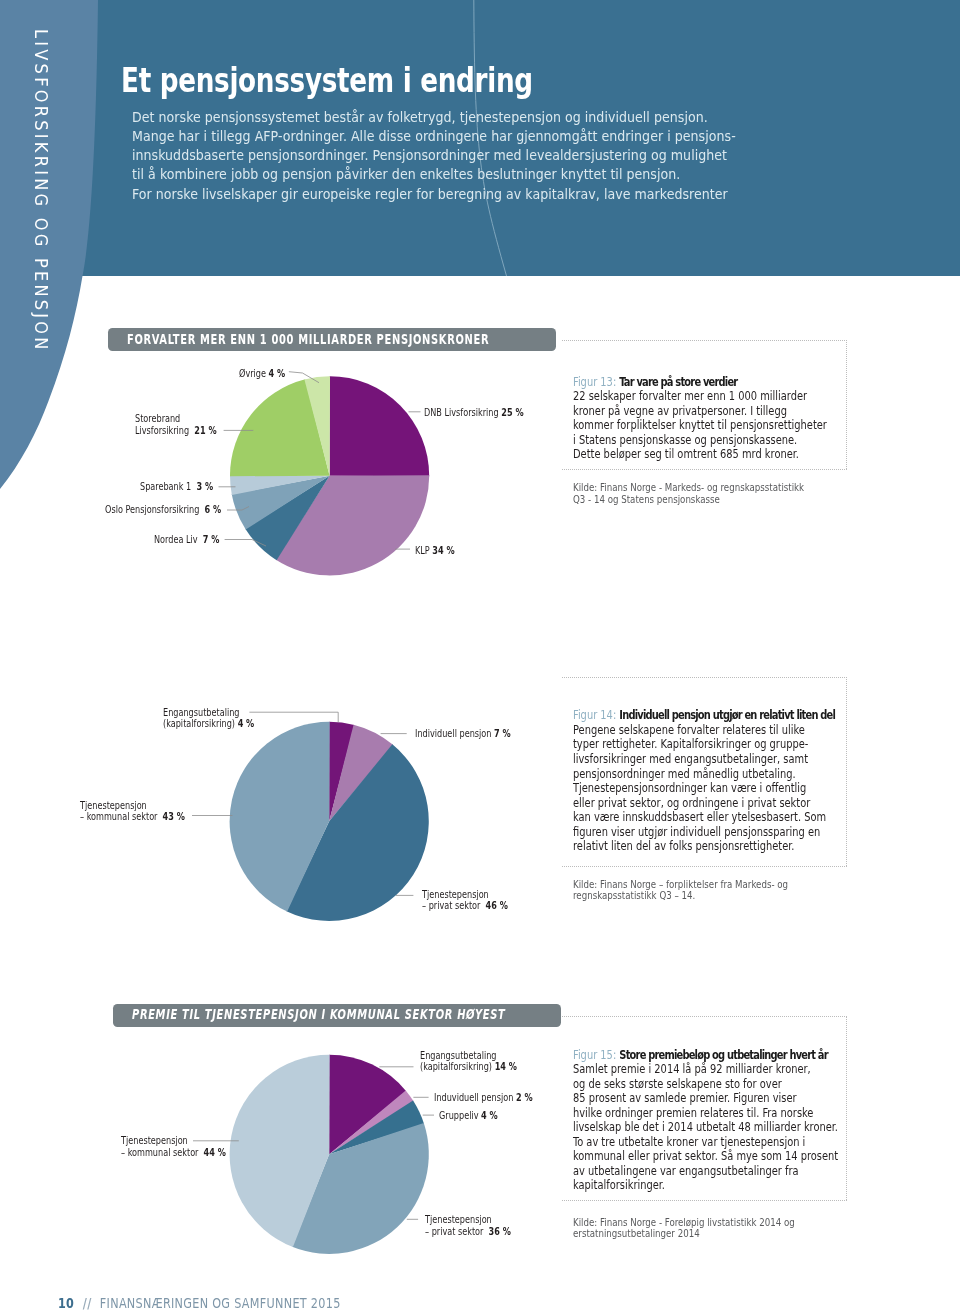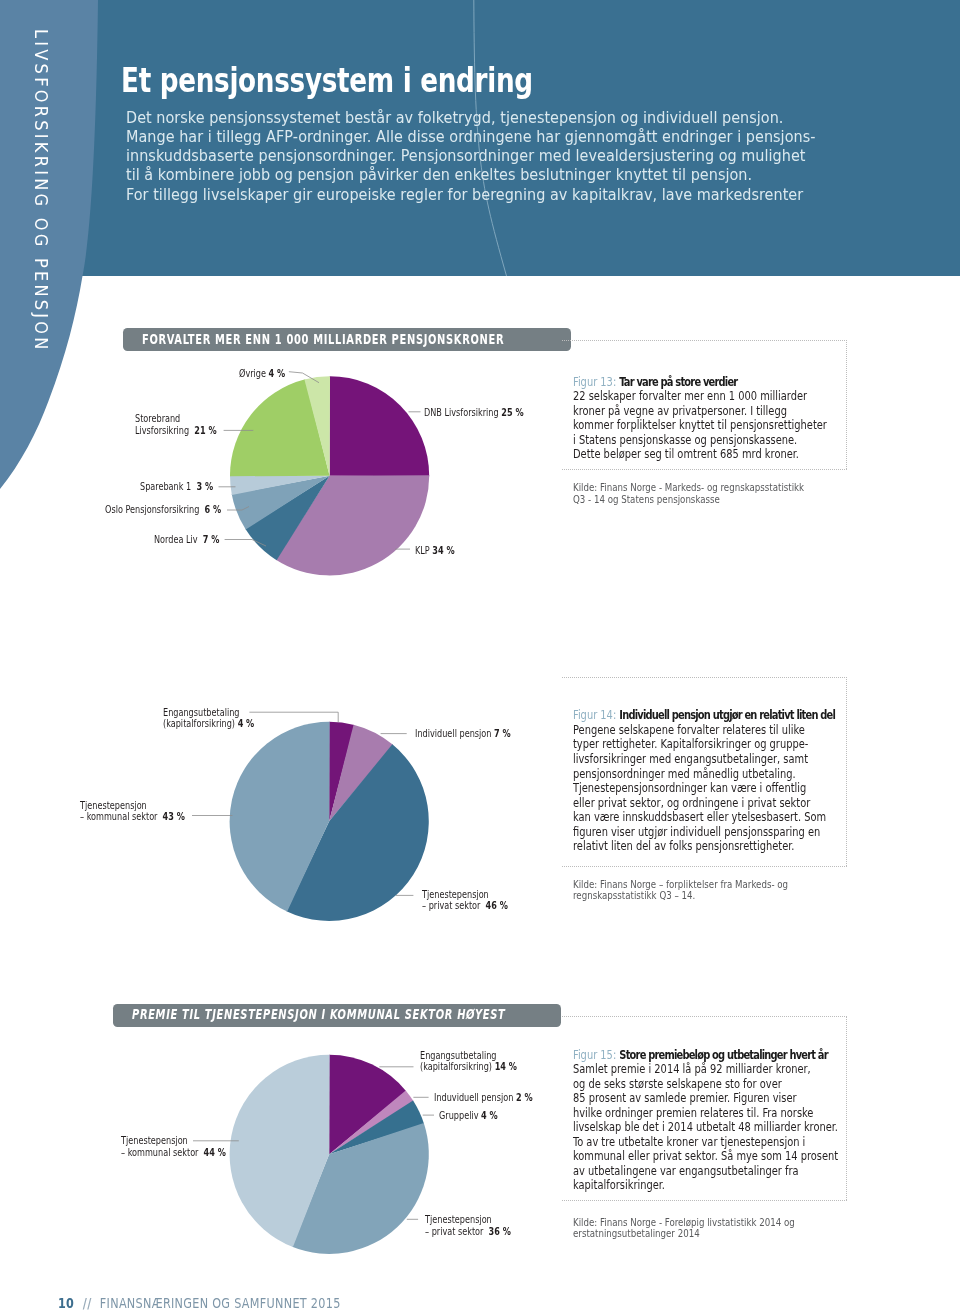--- a/index.html
+++ b/index.html
@@ -17,23 +17,23 @@
   
   .header-band { position:absolute; left:0; top:0; width:960px; height:275.5px; background:#3a7091; }
   .header-curve { position:absolute; left:0; top:0; width:960px; height:290px; }
   .header-title {
     position:absolute; left:120.8px; top:59.5px; color:#ffffff;
     font-family:"DejaVu Sans Condensed","DejaVu Sans",sans-serif;
     font-size:34px; font-weight:bold; letter-spacing:-0.35px;
     white-space:nowrap; transform:scaleX(0.858); transform-origin:left top;
   }
   .header-body {
-    position:absolute; left:126px; top:108.2px; width:800px; color:#dbe9ef;
-    font-family:"DejaVu Sans Condensed","DejaVu Sans",sans-serif;
-    font-size:16px; line-height:19.1px; letter-spacing:0.04px; white-space:nowrap;
+    position:absolute; left:132px; top:108.2px; width:800px; color:#dbe9ef;
+    font-family:"DejaVu Sans Condensed","DejaVu Sans",sans-serif;
+    font-size:14px; line-height:19.1px; letter-spacing:0.04px; white-space:nowrap;
   }
 
   
   .spine-shape { position:absolute; left:0; top:0; width:210px; height:500px; }
   .spine-text {
     position:absolute; left:32px; top:29px;
     writing-mode:vertical-rl; text-orientation:mixed;
     font-family:"DejaVu Sans Condensed","DejaVu Sans",sans-serif;
     color:#ffffff; font-size:18px; font-weight:400; letter-spacing:3.25px;
     line-height:1; white-space:nowrap;
@@ -101,24 +101,24 @@
     <path d="M 0 0 L 98 0 C 96.5 120 92 228 82.5 276 C 76 315 66 355 48.5 401 C 37.5 431 20.5 464 0 489 Z" fill="#5a83a5"></path>
   </svg>
   <div class="spine-text">LIVSFORSIKRING OG PENSJON</div>
 
   <div class="header-title">Et pensjonssystem i endring</div>
   <div class="header-body">
     <div>Det norske pensjonssystemet består av folketrygd, tjenestepensjon og individuell pensjon.</div>
     <div>Mange har i tillegg AFP-ordninger. Alle disse ordningene har gjennomgått endringer i pensjons-</div>
     <div>innskuddsbaserte pensjonsordninger. Pensjonsordninger med levealdersjustering og mulighet</div>
     <div>til å kombinere jobb og pensjon påvirker den enkeltes beslutninger knyttet til pensjon.</div>
-    <div>For tillegg livselskaper gir europeiske regler for beregning av kapitalkrav, lave markedsrenter</div>
-  </div>
-
-  <div class="sec-bar" style="left:123px; top:328.3px; width:447.5px;">
+    <div>For norske livselskaper gir europeiske regler for beregning av kapitalkrav, lave markedsrenter</div>
+  </div>
+
+  <div class="sec-bar" style="left:108px; top:328.3px; width:447.5px;">
     <span>FORVALTER MER ENN 1 000 MILLIARDER PENSJONSKRONER</span>
   </div>
   <svg class="chart" id="pie1" width="960" height="1313" viewBox="0 0 960 1313" style="position:absolute;left:0;top:0;pointer-events:none">
       <path d="M 329.6 475.8 L 329.60 376.20 A 99.6 99.6 0 0 1 429.20 476.23 Z" fill="#751479"></path>
       <path d="M 329.6 475.8 L 429.20 475.37 A 99.6 99.6 0 0 1 275.87 559.66 Z" fill="#a77cae"></path>
       <path d="M 329.6 475.8 L 276.60 560.13 A 99.6 99.6 0 0 1 245.27 528.80 Z" fill="#3c7291"></path>
       <path d="M 329.6 475.8 L 245.74 529.53 A 99.6 99.6 0 0 1 231.68 494.04 Z" fill="#7fa2b8"></path>
       <path d="M 329.6 475.8 L 231.85 494.89 A 99.6 99.6 0 0 1 230.00 475.37 Z" fill="#b7cbd9"></path>
       <path d="M 329.6 475.8 L 230.00 476.23 A 99.6 99.6 0 0 1 305.25 379.22 Z" fill="#9fce66"></path>
       <path d="M 329.6 475.8 L 304.41 379.44 A 99.6 99.6 0 0 1 330.03 376.20 Z" fill="#cce6a8"></path>

